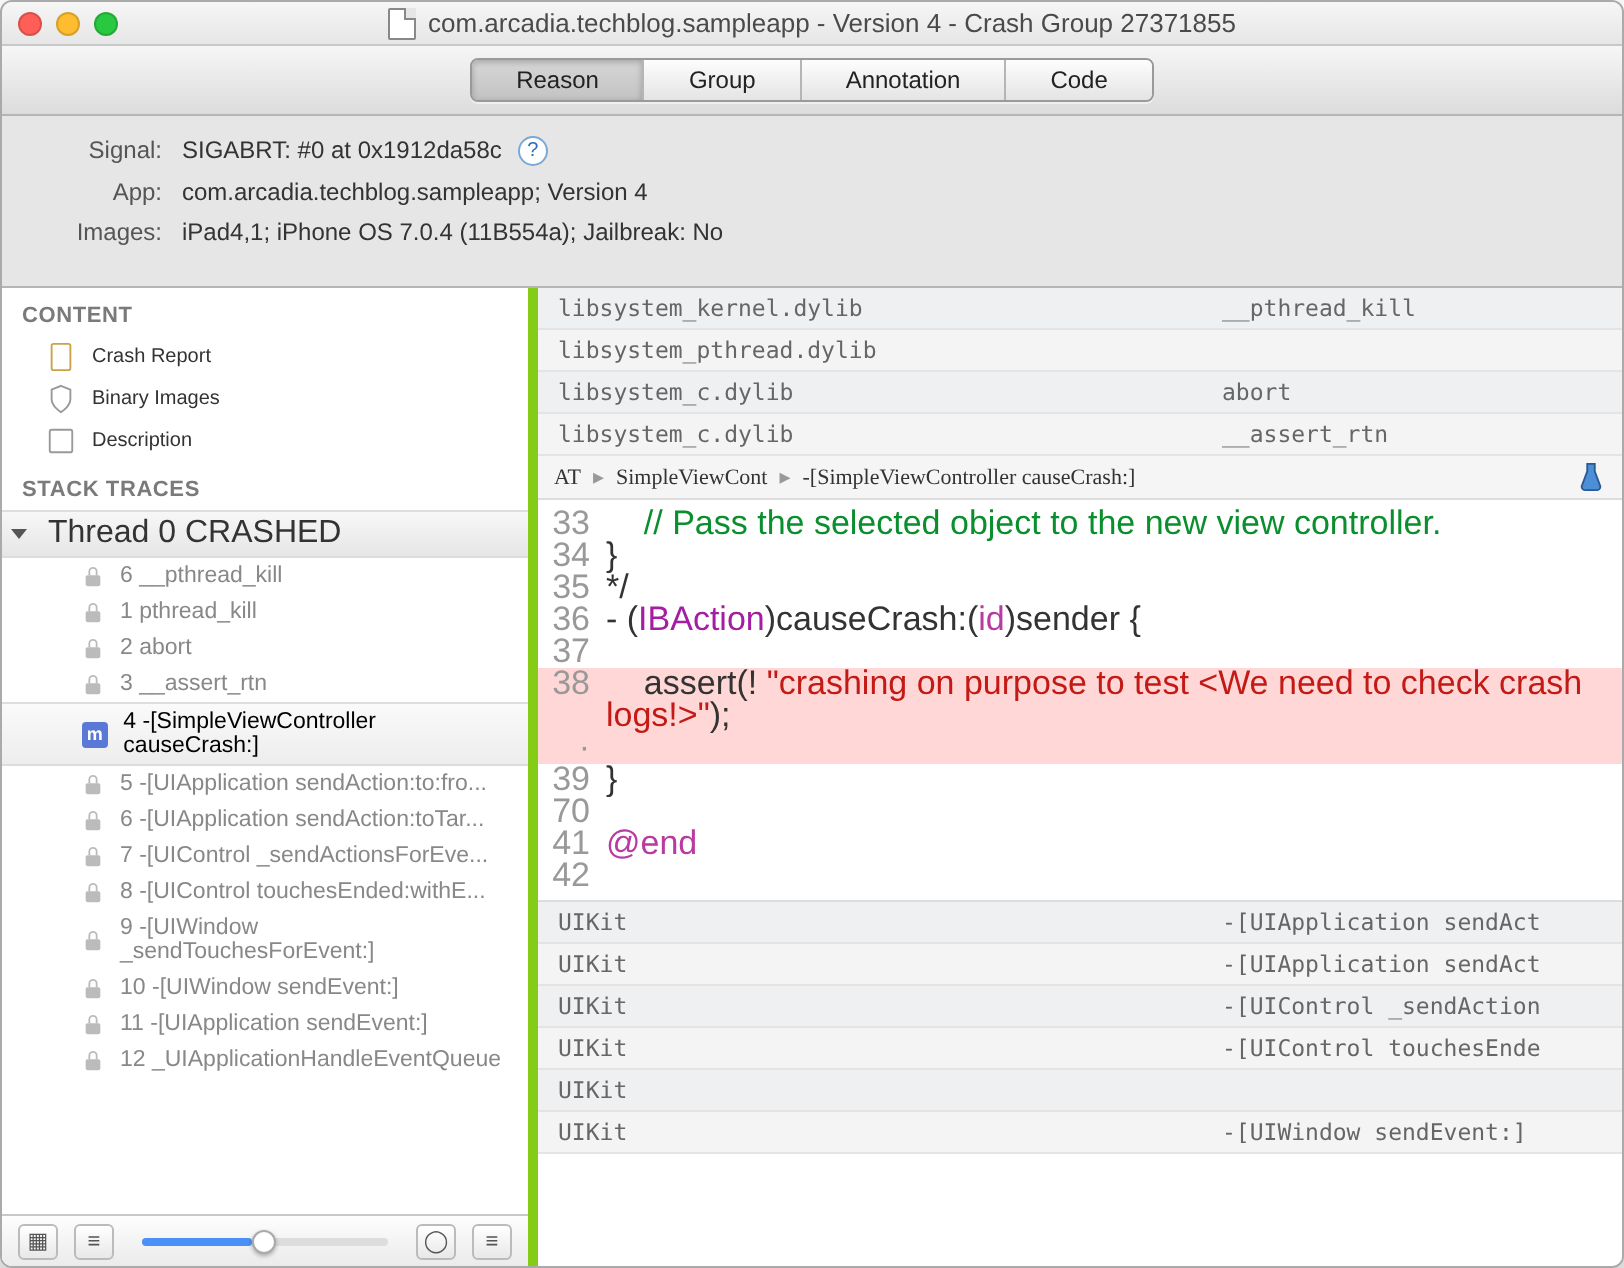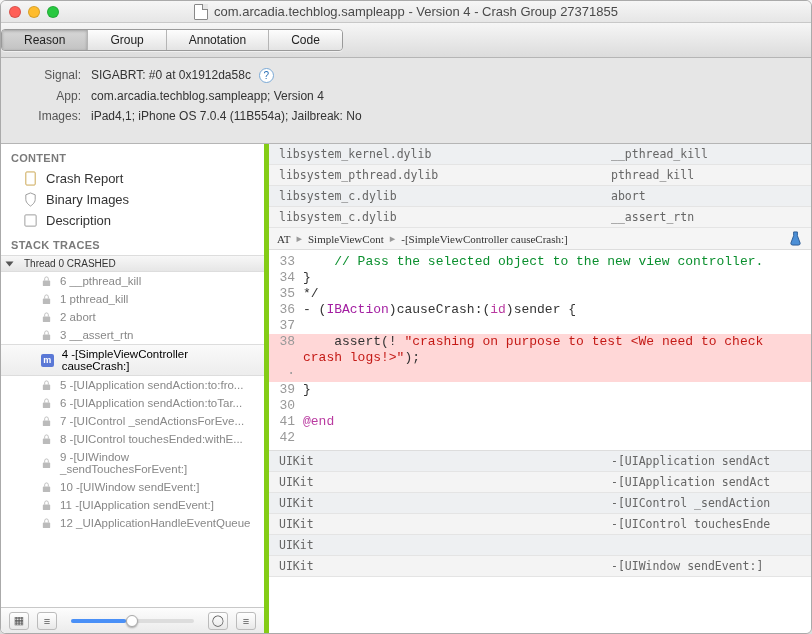--- a/index.html
+++ b/index.html
@@ -5,54 +5,54 @@
 *{box-sizing:border-box;margin:0;padding:0}
 body{font-family:-apple-system,"Helvetica Neue",Arial,sans-serif;font-size:12px;color:#333;background:#fff;width:812px;height:634px;overflow:hidden}
 .window{width:812px;height:634px;border:1px solid #aaa;border-radius:6px;box-shadow:0 20px 50px rgba(0,0,0,.35);overflow:hidden;display:flex;flex-direction:column;background:#ececec}
 .titlebar{height:22px;background:linear-gradient(#f6f6f6,#e6e6e6);border-bottom:1px solid #c8c8c8;display:flex;align-items:center;padding:0 8px;position:relative}
 .tl{display:flex;gap:7px;align-items:center}
 .dot{width:12px;height:12px;border-radius:50%;border:.5px solid rgba(0,0,0,.15)}
 .dot.r{background:#ff5f57}.dot.y{background:#febc2e}.dot.g{background:#28c840}
 .title{position:absolute;left:0;right:0;text-align:center;font-size:13px;color:#4a4a4a;display:flex;justify-content:center;align-items:center;gap:6px;pointer-events:none}
 .doc-icon{width:14px;height:16px;display:inline-block;background:#fff;border:1px solid #888;border-radius:1px;position:relative}
 .doc-icon::after{content:"";position:absolute;right:-1px;top:-1px;width:5px;height:5px;background:#e6e6e6;border-left:1px solid #888;border-bottom:1px solid #888}
-.toolbar{height:35px;background:linear-gradient(#f6f6f6,#dcdcdc);border-bottom:1px solid #b5b5b5;display:flex;align-items:center;}
+.toolbar{height:35px;background:linear-gradient(#f6f6f6,#dcdcdc);border-bottom:1px solid #b5b5b5;display:flex;align-items:center;justify-content:center}
 .seg{display:flex;border:1px solid #9a9a9a;border-radius:4px;overflow:hidden;box-shadow:0 1px 0 rgba(255,255,255,.5)}
 .seg button{background:linear-gradient(#fdfdfd,#e4e4e4);border:none;border-right:1px solid #b5b5b5;padding:3px 22px;font-size:12px;color:#222;cursor:pointer}
 .seg button:last-child{border-right:none}
 .seg button.active{background:linear-gradient(#d7d7d7,#c3c3c3);box-shadow:inset 0 1px 3px rgba(0,0,0,.25)}
 .meta{padding:10px 18px 14px;background:#e6e6e6;border-bottom:1px solid #b5b5b5}
 .meta-row{display:flex;margin-bottom:6px;font-size:12px;color:#333}
 .meta-row .k{width:62px;text-align:right;color:#555;margin-right:10px}
 .help{display:inline-flex;width:15px;height:15px;border-radius:50%;border:1px solid #7aa9d6;color:#2a6fb5;align-items:center;justify-content:center;font-size:10px;margin-left:8px;background:#fff}
 .body{flex:1;display:flex;overflow:hidden;background:#fff}
 .sidebar{width:268px;border-right:5px solid #84cc16;display:flex;flex-direction:column;background:#fff}
 .sb-scroll{flex:1;overflow:hidden}
 .sb-h{font-size:11px;font-weight:700;color:#7a7a7a;letter-spacing:.3px;padding:8px 10px 4px}
-.sb-item{display:flex;align-items:center;gap:8px;padding:3px 10px 3px 22px;font-size:13px;color:#333;cursor:default}
+.sb-item{display:flex;align-items:center;gap:8px;padding:3px 10px 3px 22px;font-size:10px;color:#333;cursor:default}
 .sb-item .ic{width:15px;height:15px;flex:none}
 .sb-sub .sb-item{padding-left:40px;color:#888;font-size:11.5px}
 .sb-item.sel{background:linear-gradient(#fafafa,#ededed);border-top:1px solid #ddd;border-bottom:1px solid #ddd;color:#000}
-.tree-row{display:flex;align-items:center;gap:6px;padding:2px 6px;background:linear-gradient(#f7f7f7,#e6e6e6);border-top:1px solid #ddd;border-bottom:1px solid #ddd;font-size:10px;cursor:pointer}
+.tree-row{display:flex;align-items:center;gap:6px;padding:2px 6px;background:linear-gradient(#f7f7f7,#e6e6e6);border-top:1px solid #ddd;border-bottom:1px solid #ddd;font-size:16px;cursor:pointer}
 .disclosure{width:0;height:0;border-left:5px solid #555;border-top:4px solid transparent;border-bottom:4px solid transparent;transform:rotate(90deg)}
 .lock{width:11px;height:11px;display:inline-block}
 .lock svg{width:11px;height:11px}
 .sb-foot{height:26px;border-top:1px solid #c8c8c8;background:linear-gradient(#fdfdfd,#ebebeb);display:flex;align-items:center;gap:8px;padding:0 8px}
 .fbtn{width:20px;height:18px;border:1px solid #bbb;border-radius:3px;background:linear-gradient(#fff,#e8e8e8);display:flex;align-items:center;justify-content:center;font-size:11px;color:#555;cursor:pointer}
 .sb-foot .slider{flex:1;height:4px;background:#ddd;border-radius:2px;position:relative;margin:0 6px}
 .sb-foot .slider .fill{position:absolute;left:0;top:0;height:100%;width:45%;background:#4a90f7;border-radius:2px}
 .sb-foot .slider .knob{position:absolute;left:45%;top:-4px;width:12px;height:12px;border-radius:50%;background:#fff;border:1px solid #aaa;box-shadow:0 1px 2px rgba(0,0,0,.3)}
 .main{flex:1;display:flex;flex-direction:column;overflow:hidden}
 .list{font-family:Menlo,monospace;font-size:11.5px}
 .lrow{display:flex;padding:3px 10px;border-bottom:1px solid #e4e4e4;color:#666;background:#f4f4f4}
 .lrow:nth-child(odd){background:#eef0f2}
 .lrow .c1{flex:1}.lrow .c2{width:190px}
 .crumb{height:22px;background:#f5f5f5;border-bottom:1px solid #ddd;display:flex;align-items:center;gap:6px;padding:0 8px;font-family:Liberation Serif, serif;font-size:11px;color:#333}
 .crumb .sep{color:#999}
-.code{font-family:Liberation Mono, monospace;font-size:13px;line-height:16px;padding:4px 0;background:#fff}
+.code{font-family:Liberation Sans, sans-serif;font-size:17px;line-height:16px;padding:4px 0;background:#fff}
 .cl{display:flex}
 .gut{width:34px;text-align:right;color:#999;padding-right:8px;user-select:none;flex:none}
 .src{flex:1;white-space:pre-wrap;padding-right:19px}
 .c-green{color:#0a8f2e}.c-purple{color:#a31ea1}.c-kw{color:#b93aa0}.c-red{color:#c41a16}
 .hl{background:#ffd7d7}
 .bot{border-top:1px solid #ddd}
 .ic-page{fill:#fff;stroke:#c9a24a;stroke-width:1}
 .ic-shield{fill:#fff;stroke:#999}
 .ic-note{fill:#fff;stroke:#999}
 .m-icon{width:13px;height:13px;background:#5a78d6;border-radius:2px;display:inline-flex;align-items:center;justify-content:center;color:#fff;font-size:9px;font-weight:700}
@@ -234,21 +234,20 @@
     </div>
 
     <div class="main">
       <div class="list">
         <div class="lrow">
             <span class="c1">libsystem_kernel.dylib</span>
             <span class="c2">__pthread_kill</span>
           </div>
         <div class="lrow">
             <span class="c1">libsystem_pthread.dylib</span>
-            <span class="c2">pthread_kill</span>
           </div>
         <div class="lrow">
             <span class="c1">libsystem_c.dylib</span>
             <span class="c2">abort</span>
           </div>
         <div class="lrow">
             <span class="c1">libsystem_c.dylib</span>
             <span class="c2">__assert_rtn</span>
           </div>
       </div>
@@ -291,21 +290,21 @@
           </div>
         <div class="cl hl">
             <span class="gut">·</span>
             <span class="src"></span>
           </div>
         <div class="cl">
             <span class="gut">39</span>
             <span class="src">}</span>
           </div>
         <div class="cl">
-            <span class="gut">30</span>
+            <span class="gut">70</span>
             <span class="src"></span>
           </div>
         <div class="cl">
             <span class="gut">41</span>
             <span class="src c-kw">@end</span>
           </div>
         <div class="cl">
             <span class="gut">42</span>
             <span class="src"></span>
           </div>

